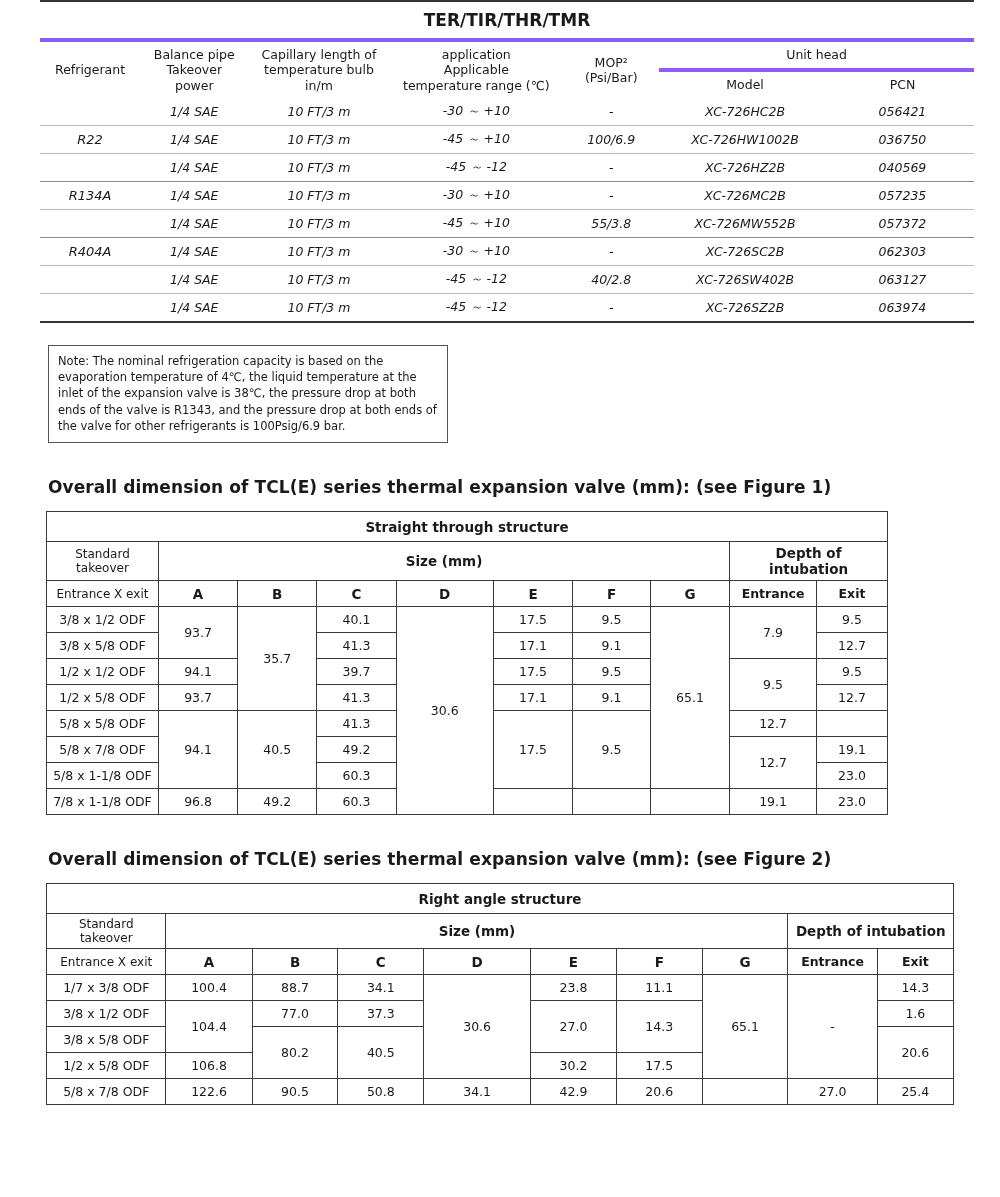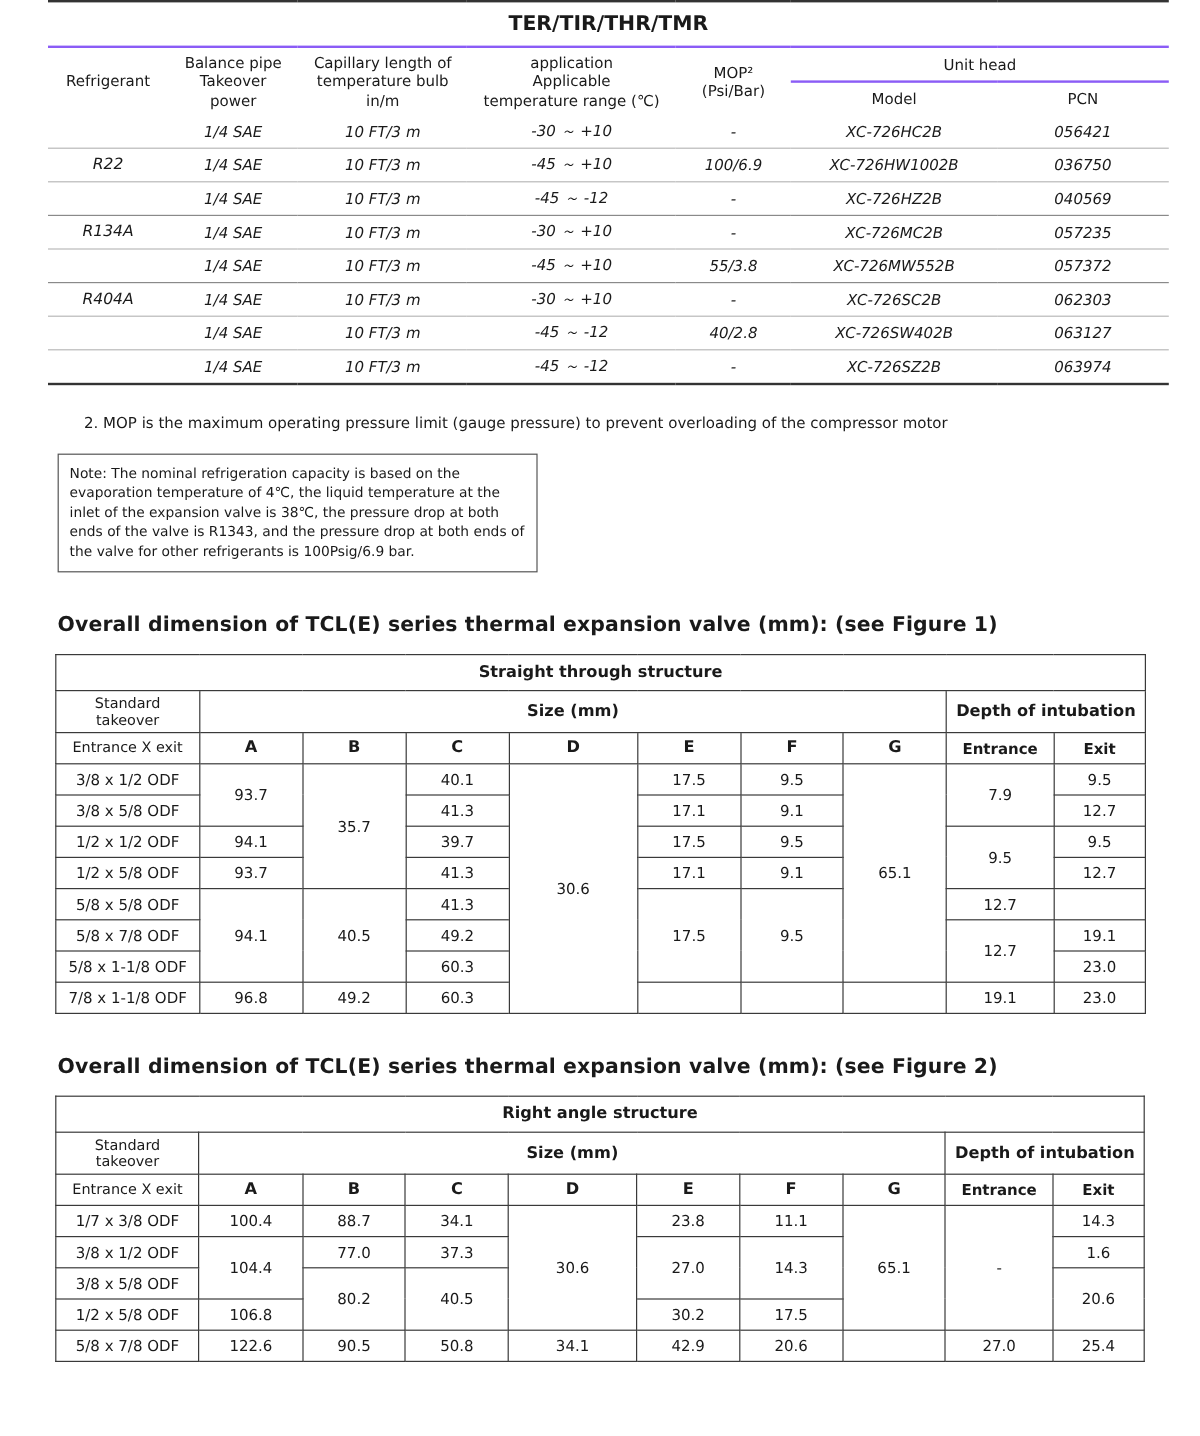--- a/index.html
+++ b/index.html
@@ -43,21 +43,21 @@
     font-size: 12.5px;
   }
   table.t1 td, table.t1 th {
     padding: 4px 3px;
     text-align: center;
     vertical-align: middle;
     font-weight: normal;
   }
   .t1 .top-rule { border-top: 2px solid #333; }
   .t1 .bot-rule { border-bottom: 2px solid #333; }
-  .t1 .thin-bot { border-bottom: 2px solid #8b5cf6; }
+  .t1 .thin-bot { border-bottom: 4px solid #8b5cf6; }
   .t1 .hdr-title {
     font-size: 17px;
     font-weight: bold;
     padding: 8px 0 8px 0;
   }
   .t1 .hdr-cell {
     font-size: 12.5px;
     line-height: 1.22;
     padding: 5px 4px;
   }
@@ -104,21 +104,21 @@
     padding: 5px 0;
   }
   table.dim .hdr td { font-weight: bold; font-size: 13.5px; }
   table.dim td.label {
     font-size: 12px;
     font-weight: normal;
     text-align: center;
   }
   table.dim td.colhdr { font-weight: bold; font-size: 13.5px; }
   table.dim td.ent-exit { font-size: 12.5px; }
-  .t2 { width: 909px; margin-top: 12px; }
+  .t2 { width: 842px; margin-top: 12px; }
   .t3 { width: 908px; }
 </style>
 </head>
 <body>
 
 <div class="page">
 
 
   <div class="t1-wrap">
     <table class="t1">
@@ -233,21 +233,20 @@
         <td>-45 ～ -12</td>
         <td>-</td>
         <td>XC-726SZ2B</td>
         <td>063974</td>
       </tr>
     </tbody>
       </table>
   </div>
 
   <div class="notes">
-    <span class="indent">2. MOP is the maximum operating pressure limit (gauge pressure) to prevent overloading of the compressor motor</span>
   </div>
 
   <div class="note-box">Note: The nominal refrigeration capacity is based on the evaporation temperature of 4℃, the liquid temperature at the inlet of the expansion valve is 38℃, the pressure drop at both ends of the valve is R1343, and the pressure drop at both ends of the valve for other refrigerants is 100Psig/6.9 bar.</div>
 
   <h2 class="sub-heading">Overall dimension of TCL(E) series thermal expansion valve (mm): (see Figure 1)</h2>
 
   <div class="t2-wrap">
     <table class="dim t2">
       <colgroup>
         <col style="width:122px">

